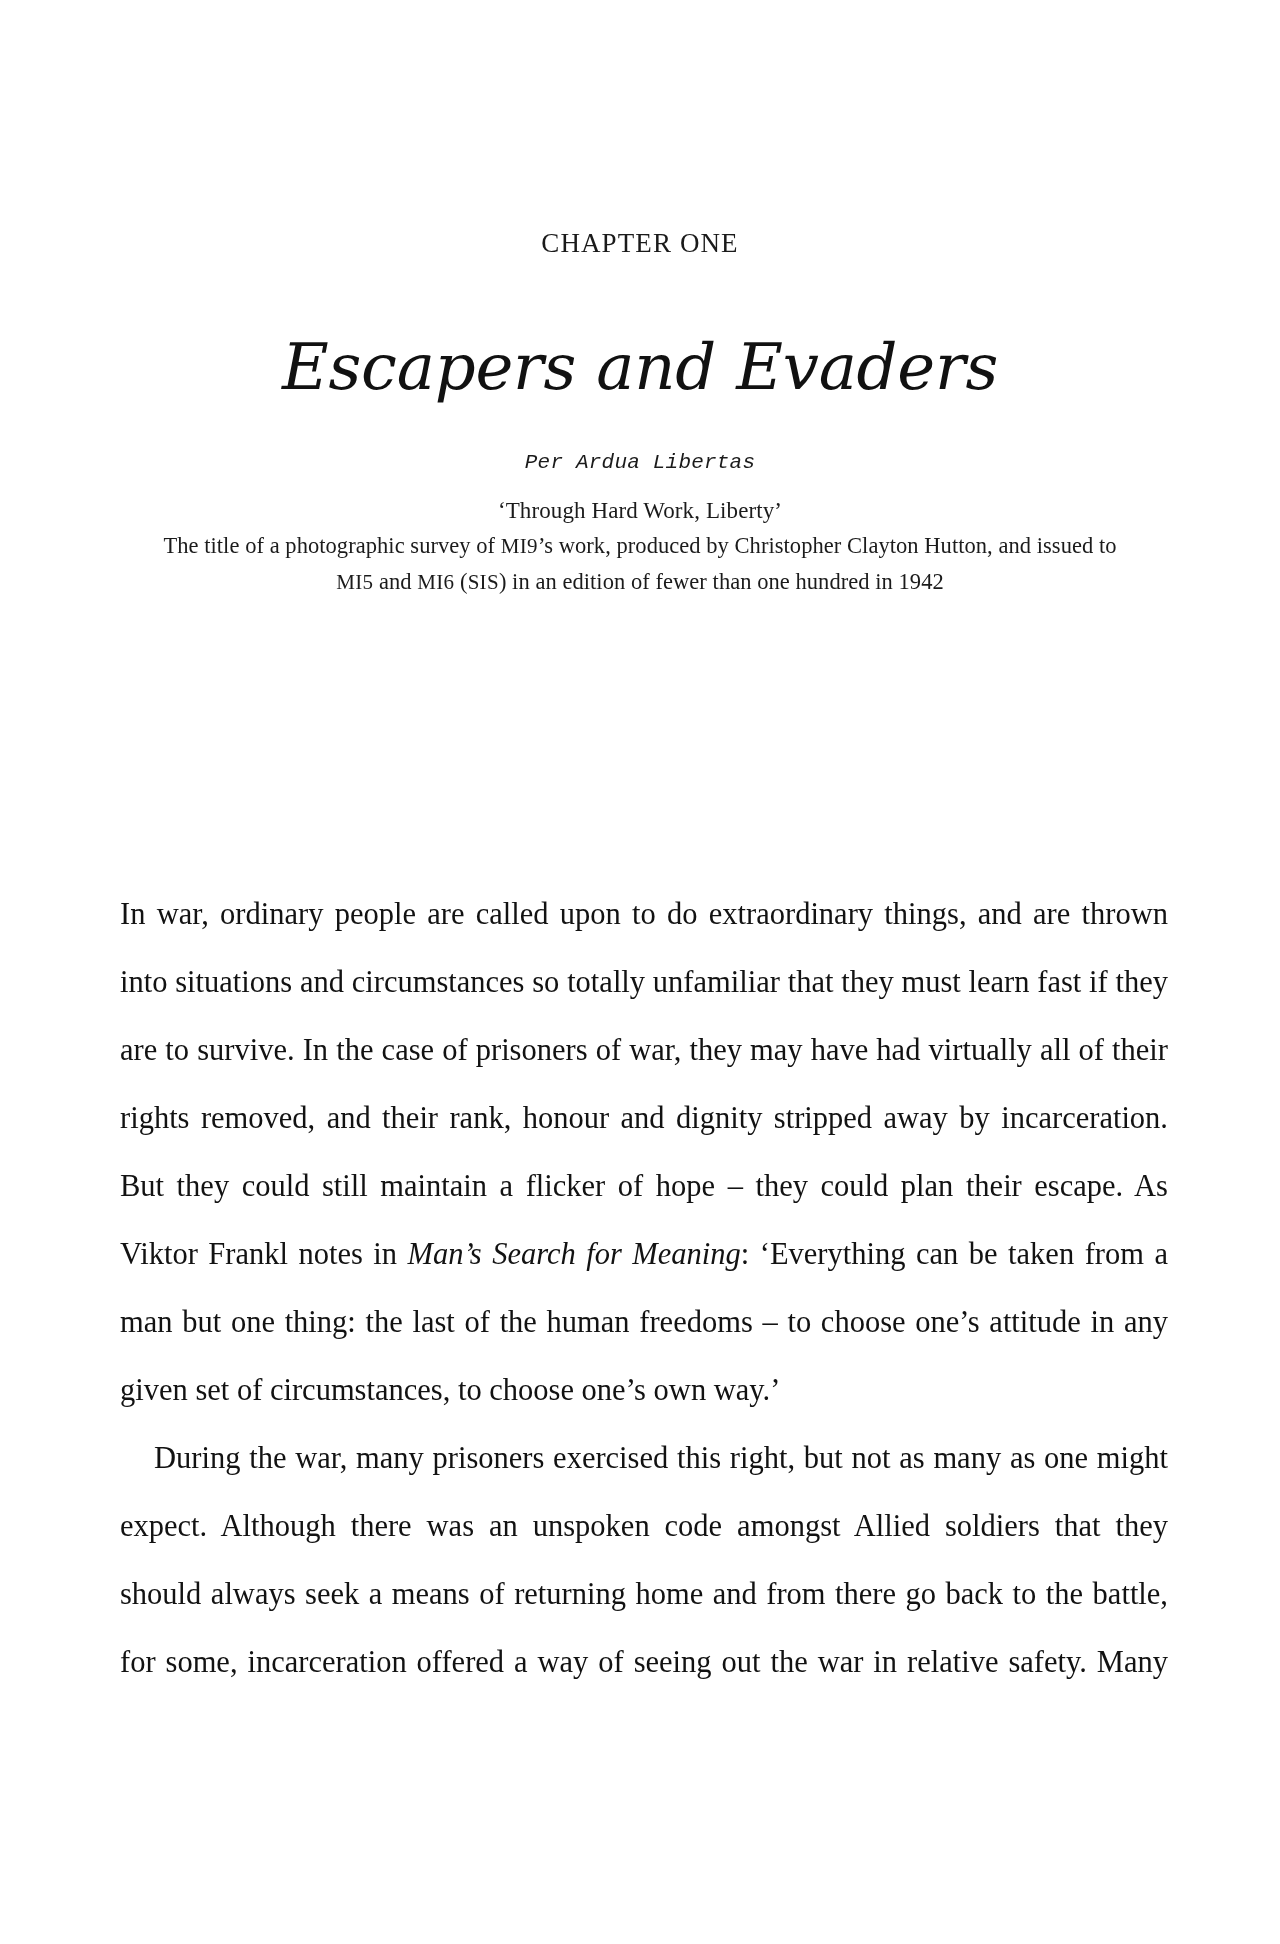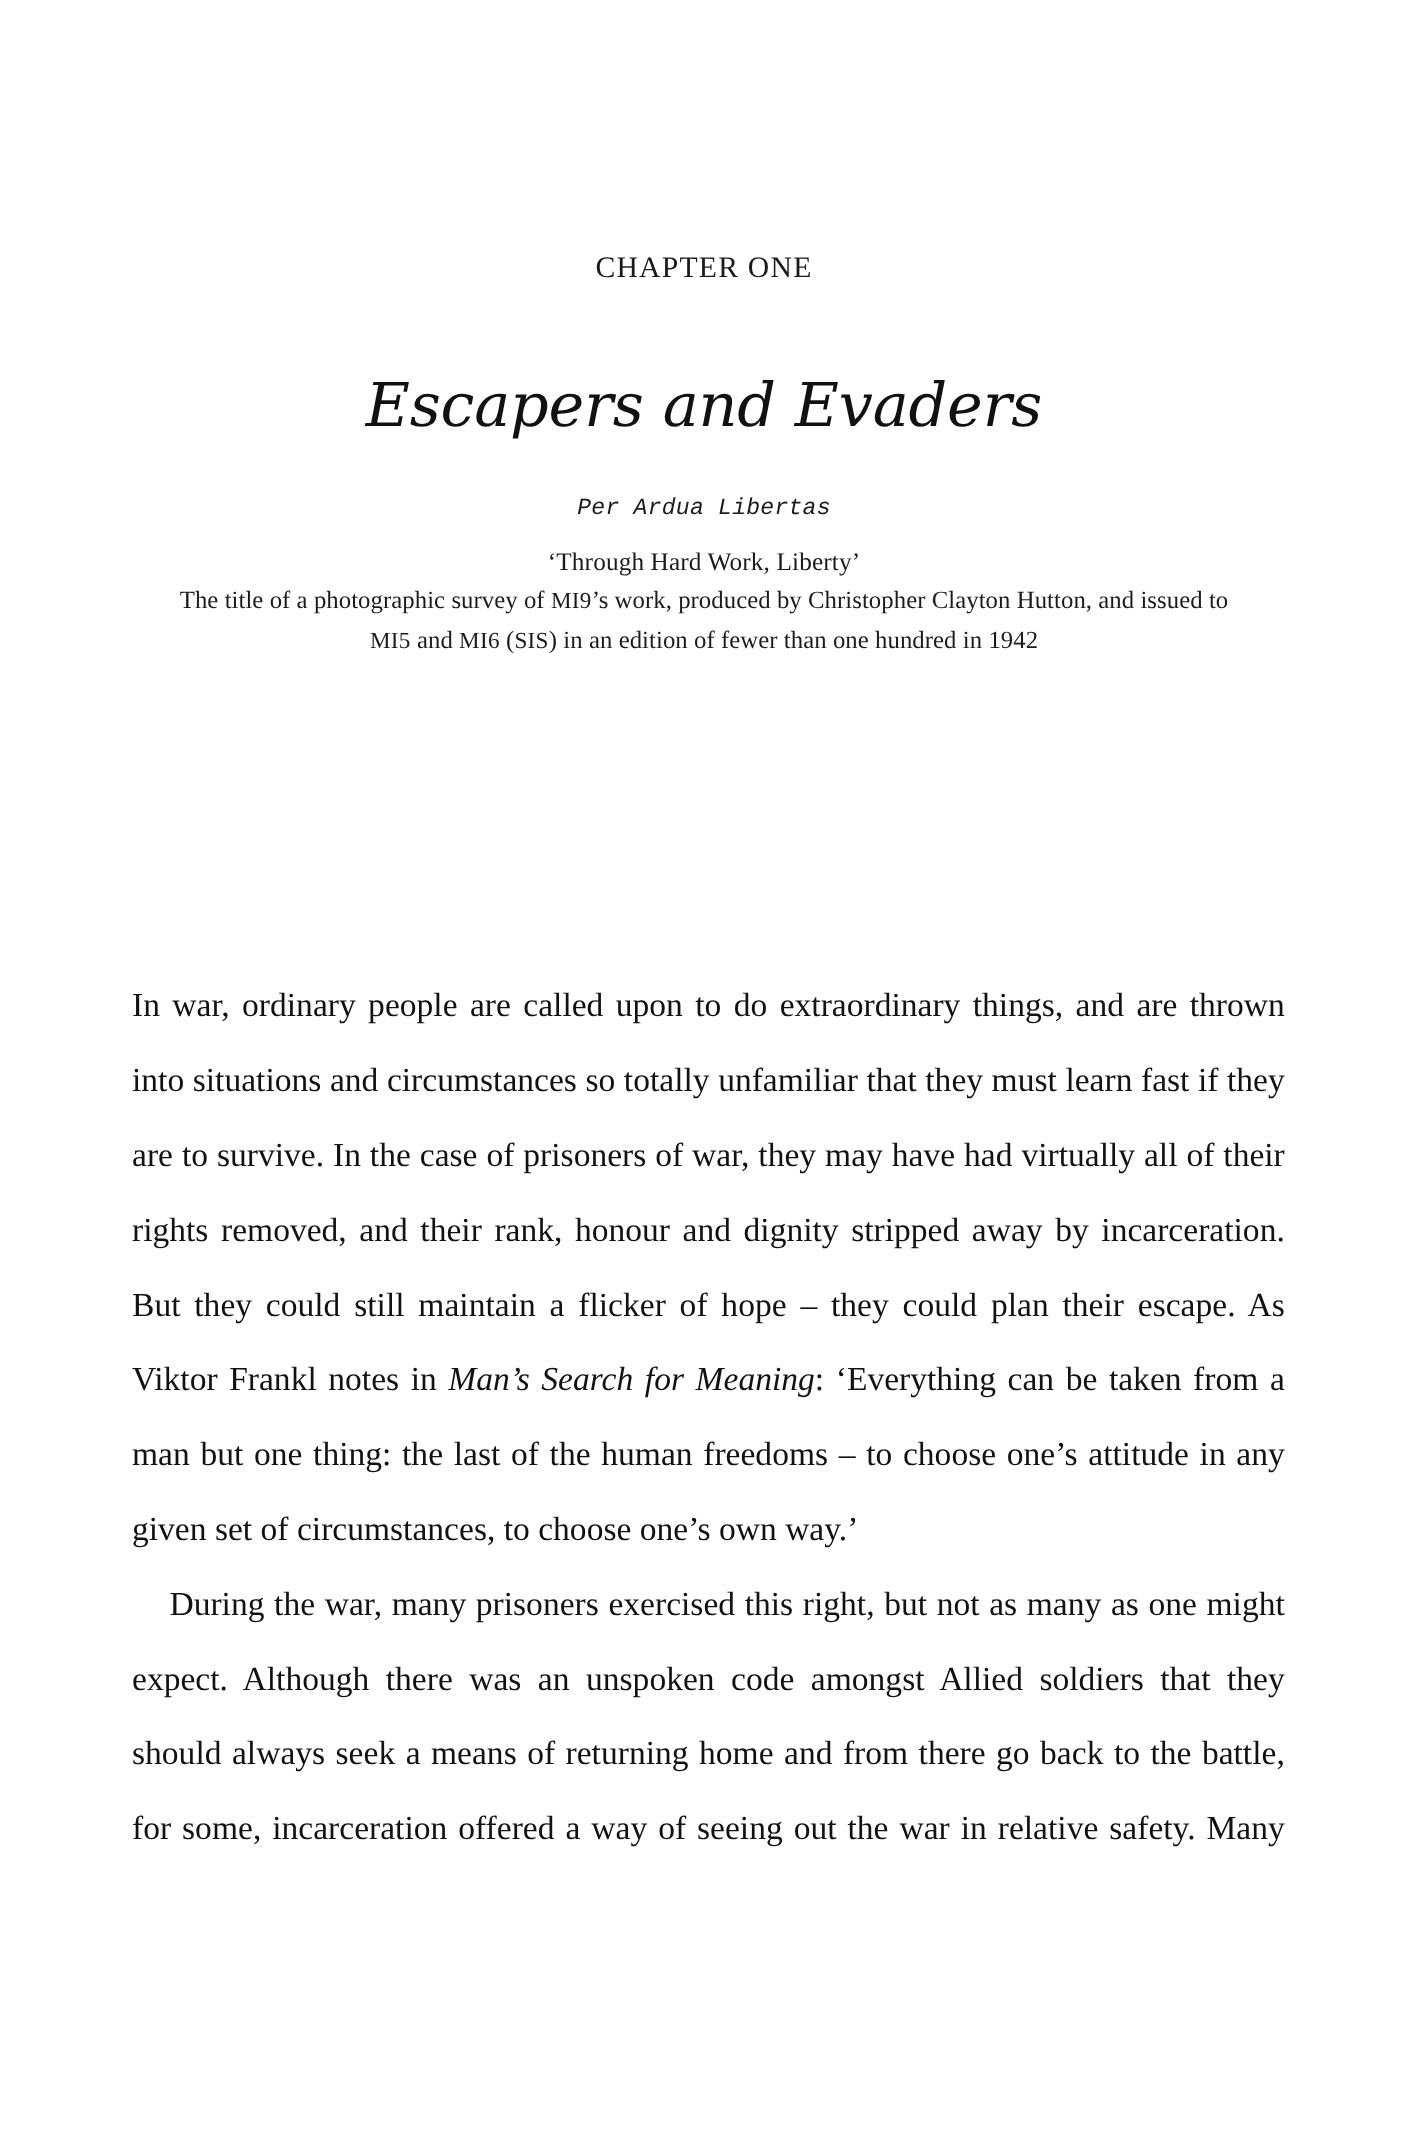--- a/index.html
+++ b/index.html
@@ -28,25 +28,25 @@
     font-size: 27px;
     letter-spacing: 1.1px;
     color: #1a1a1a;
     font-weight: 400;
   }
 
   .chapter-title {
     position: absolute;
     left: 0;
     right: 0;
-    top: 300px;
+    top: 288px;
     text-align: center;
     font-family: "DejaVu Serif", "Liberation Serif", serif;
     font-style: italic;
-    font-size: 55px;
+    font-size: 64px;
     line-height: 1.15;
     color: #111111;
     font-weight: 400;
     letter-spacing: -0.2px;
   }
 
   
   .epigraph {
     position: absolute;
     left: 128px;

